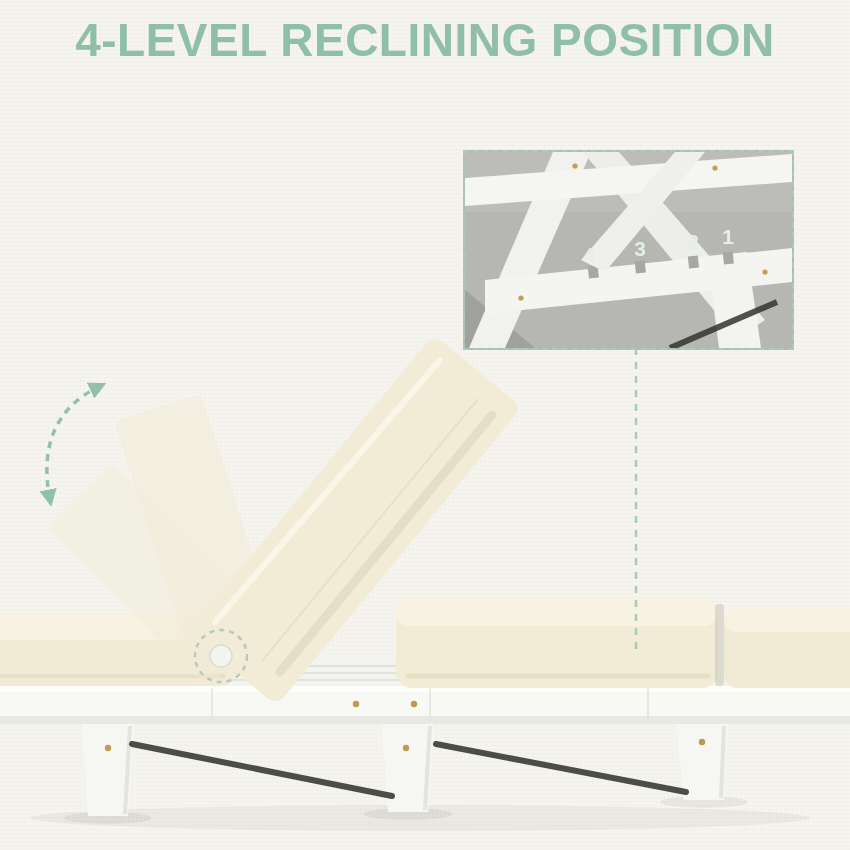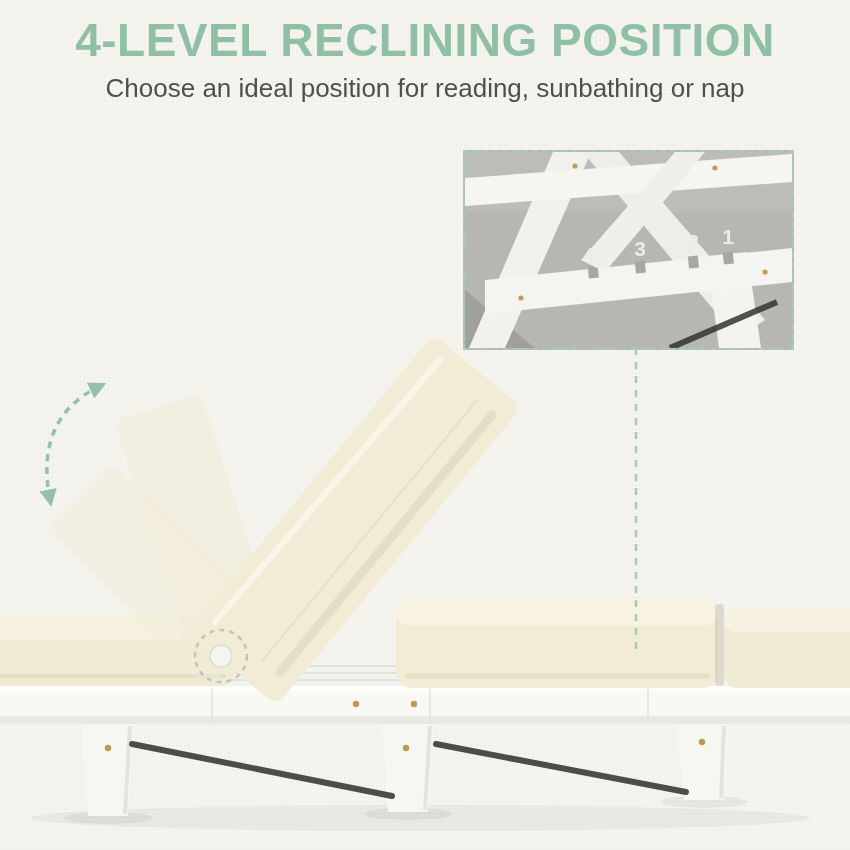--- a/index.html
+++ b/index.html
@@ -29,21 +29,20 @@
   .inset svg{display:block;}
   .inset-label{font-family:"Liberation Sans",sans-serif;font-weight:bold;font-size:21px;fill:#e4f0e2;}
 </style>
 </head>
 <body>
 
 <div class="canvas">
 
   <div class="header">
     <h1 class="title">4-LEVEL RECLINING POSITION</h1>
-    <p class="subtitle">Choose an ideal position for reading, sunbathing or nap</p>
   </div>
 
   <svg class="scene" viewBox="0 0 850 850">
     <defs>
       <marker id="ah" viewBox="0 0 10 10" refX="6" refY="5" markerWidth="5" markerHeight="5" orient="auto-start-reverse">
         <path d="M0,0 L10,5 L0,10 z" fill="#93c1a7"></path>
       </marker>
     </defs>
 
     <g>

